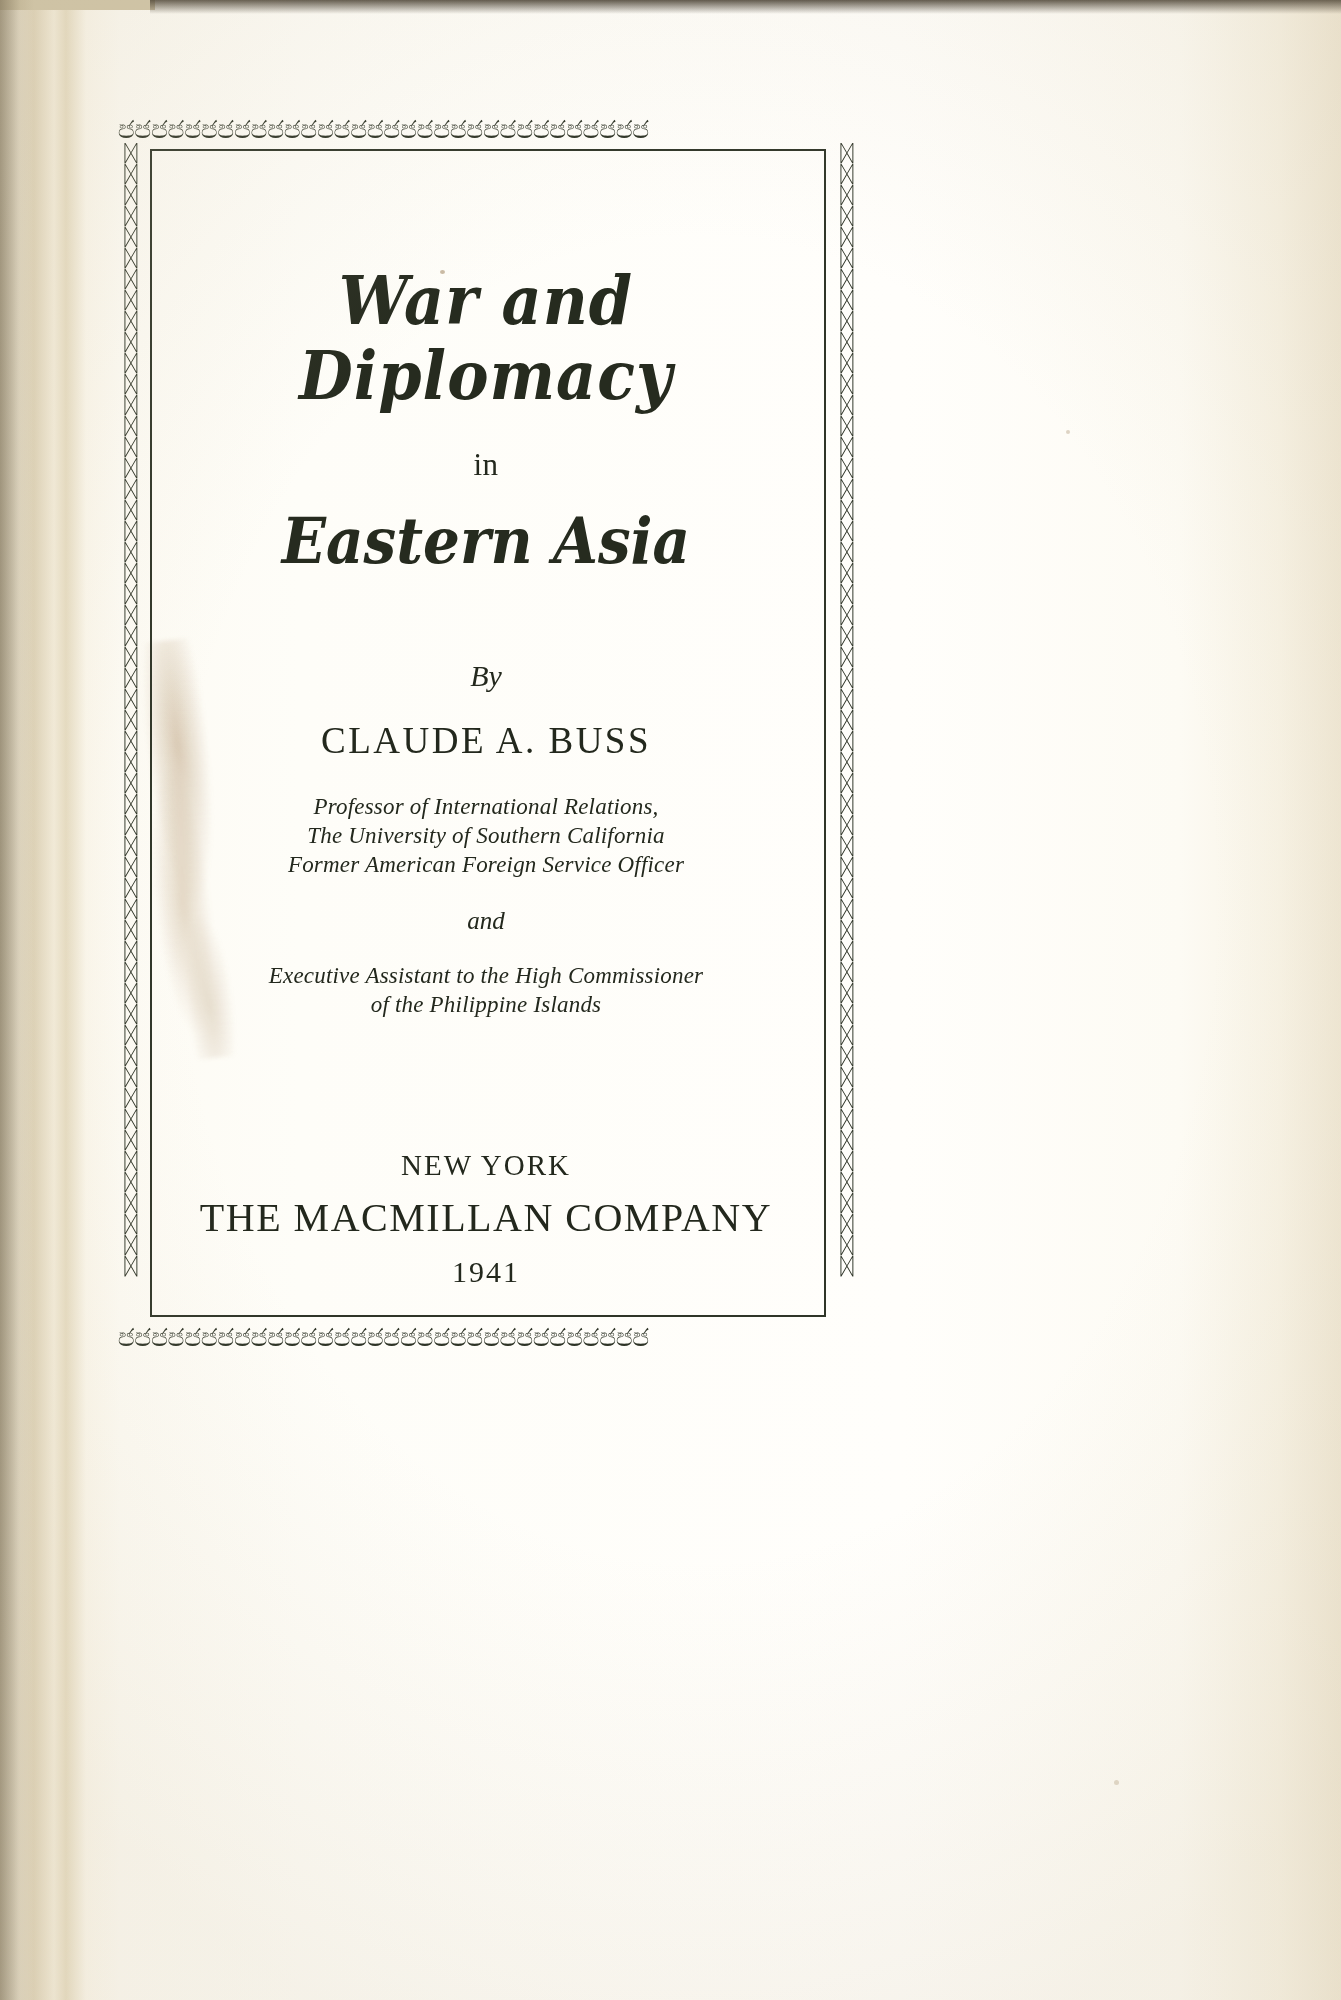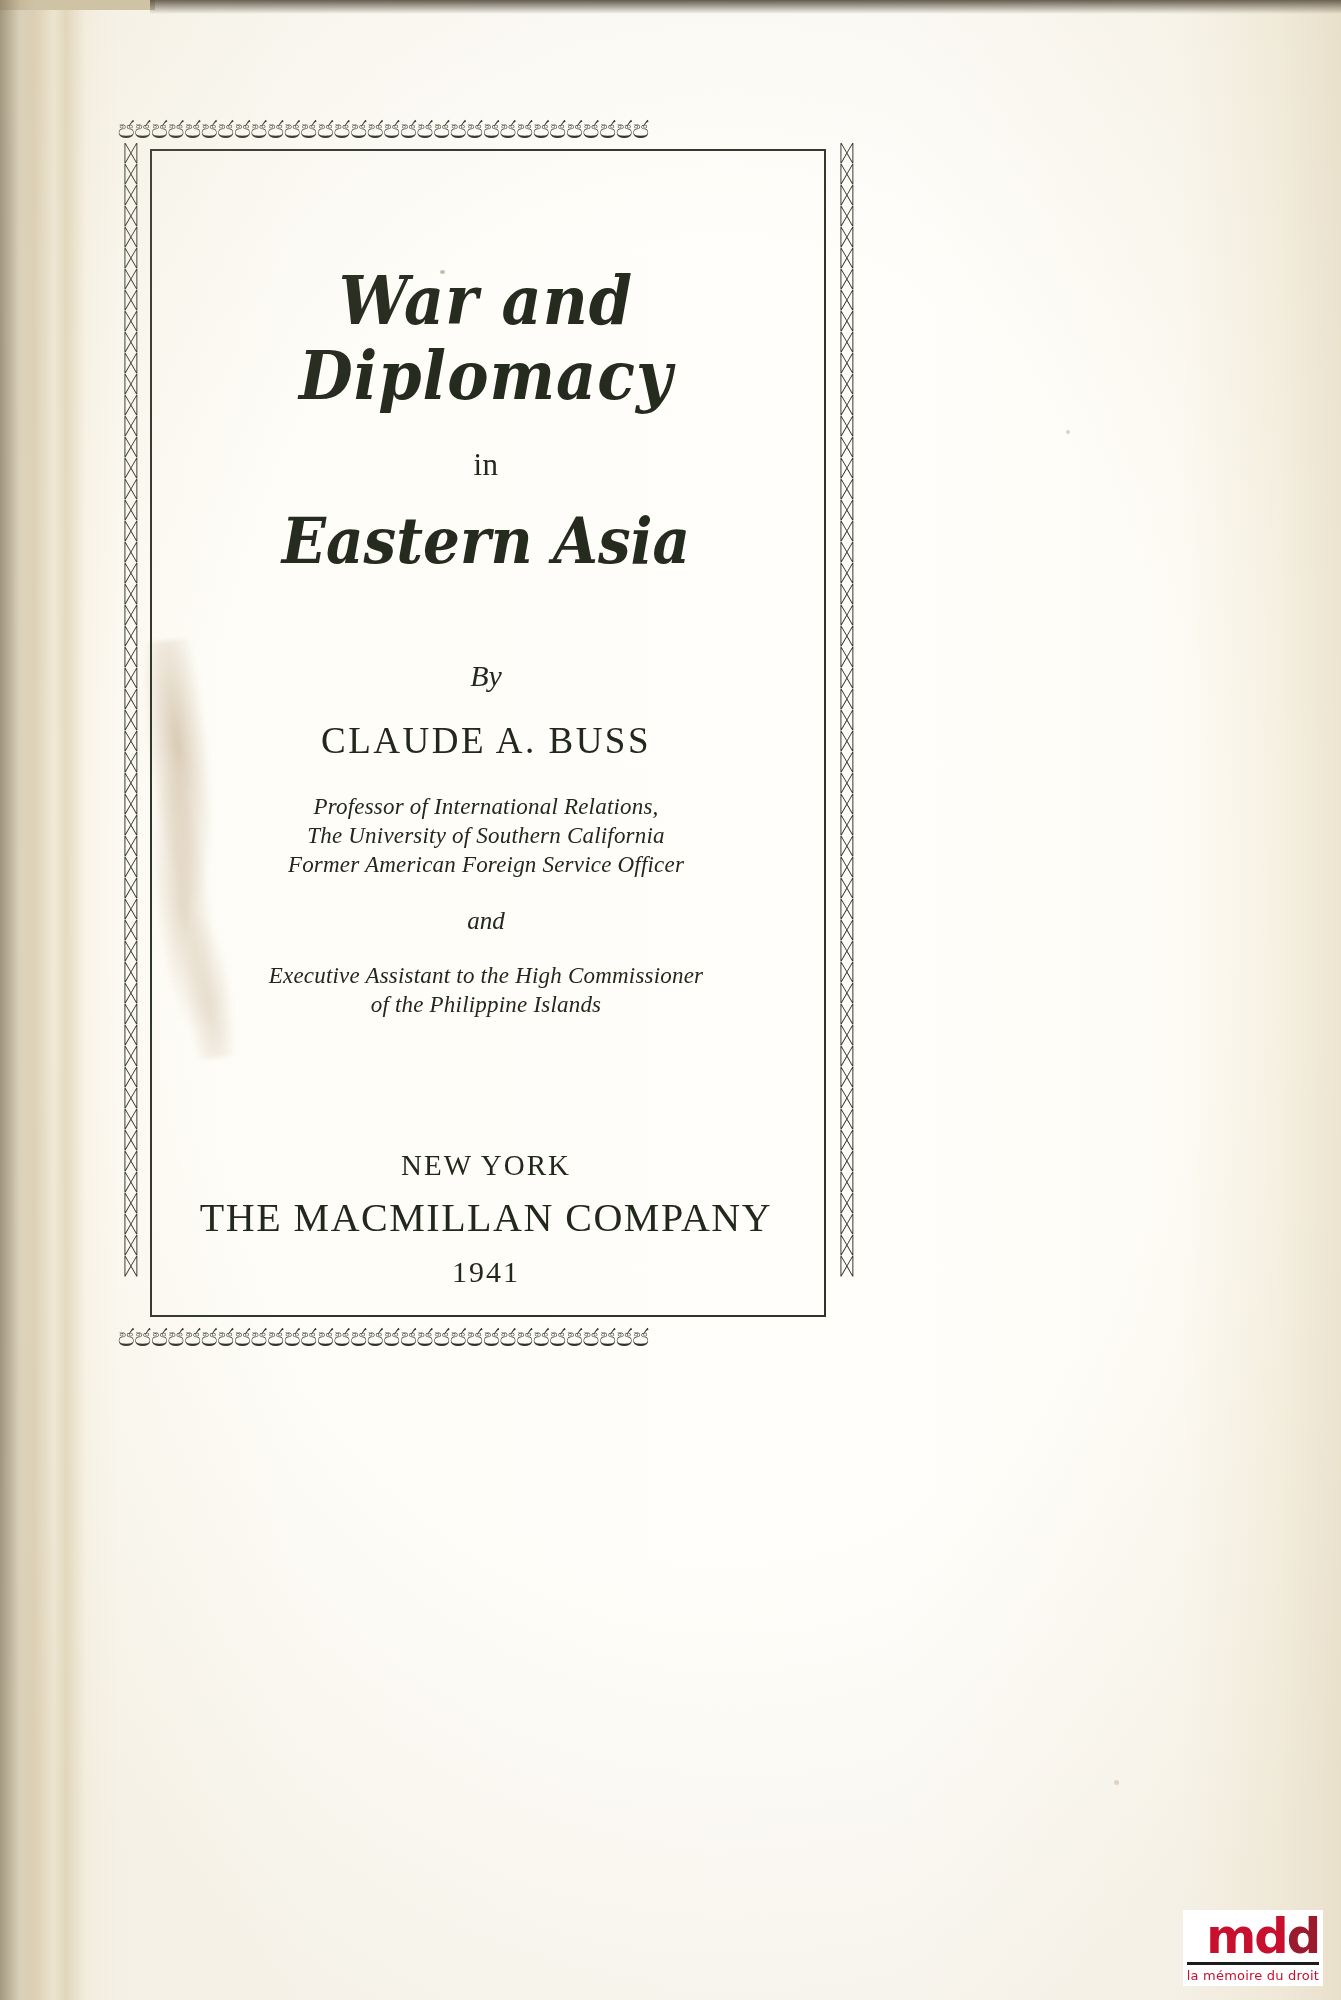--- a/index.html
+++ b/index.html
@@ -297,21 +297,14 @@
 
     <div id="imprint">
       <div id="city">NEW YORK</div>
       <div id="publisher">THE MACMILLAN COMPANY</div>
       <div id="year">1941</div>
     </div>
   </div>
 
   <div id="page-vignette"></div>
 
-  <div id="logo">
-    <div id="logo-box">
-      <div id="logo-mark"><span>m</span><span>d</span><span class="d2">d</span></div>
-      <div id="logo-rule"></div>
-      <div id="logo-tag">la mémoire du droit</div>
-    </div>
-  </div>
 
 </div>
 
 </body></html>

